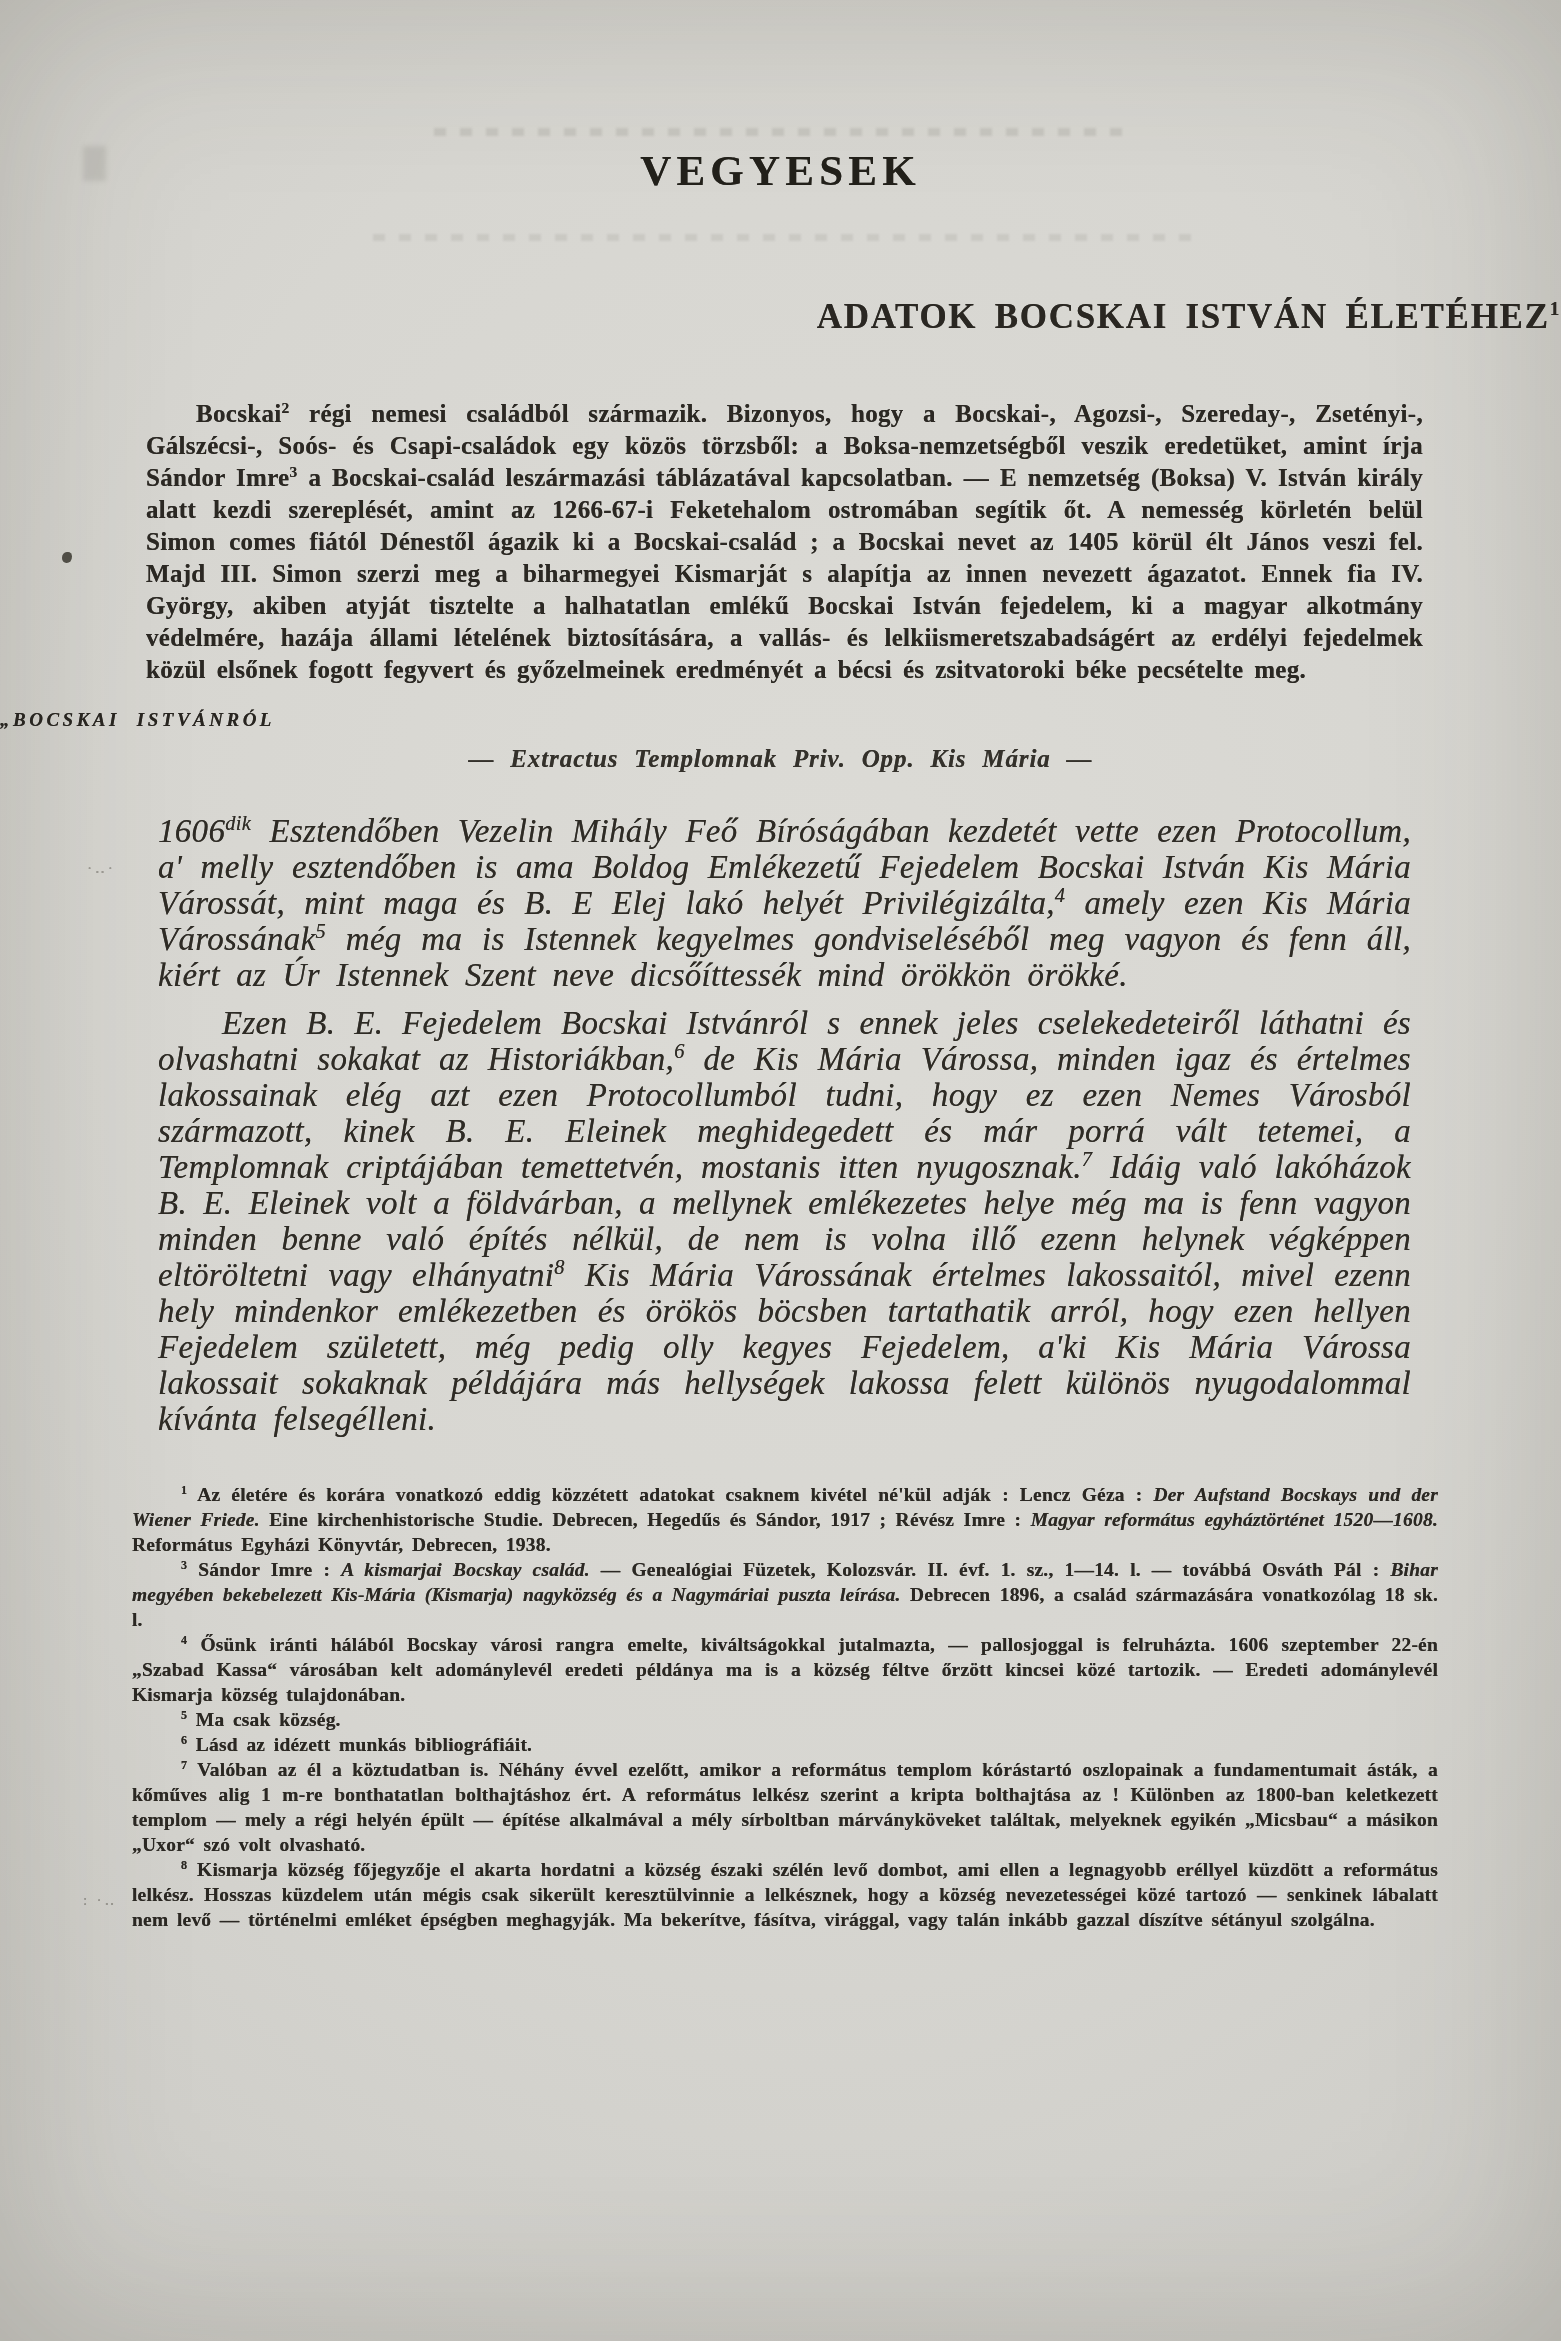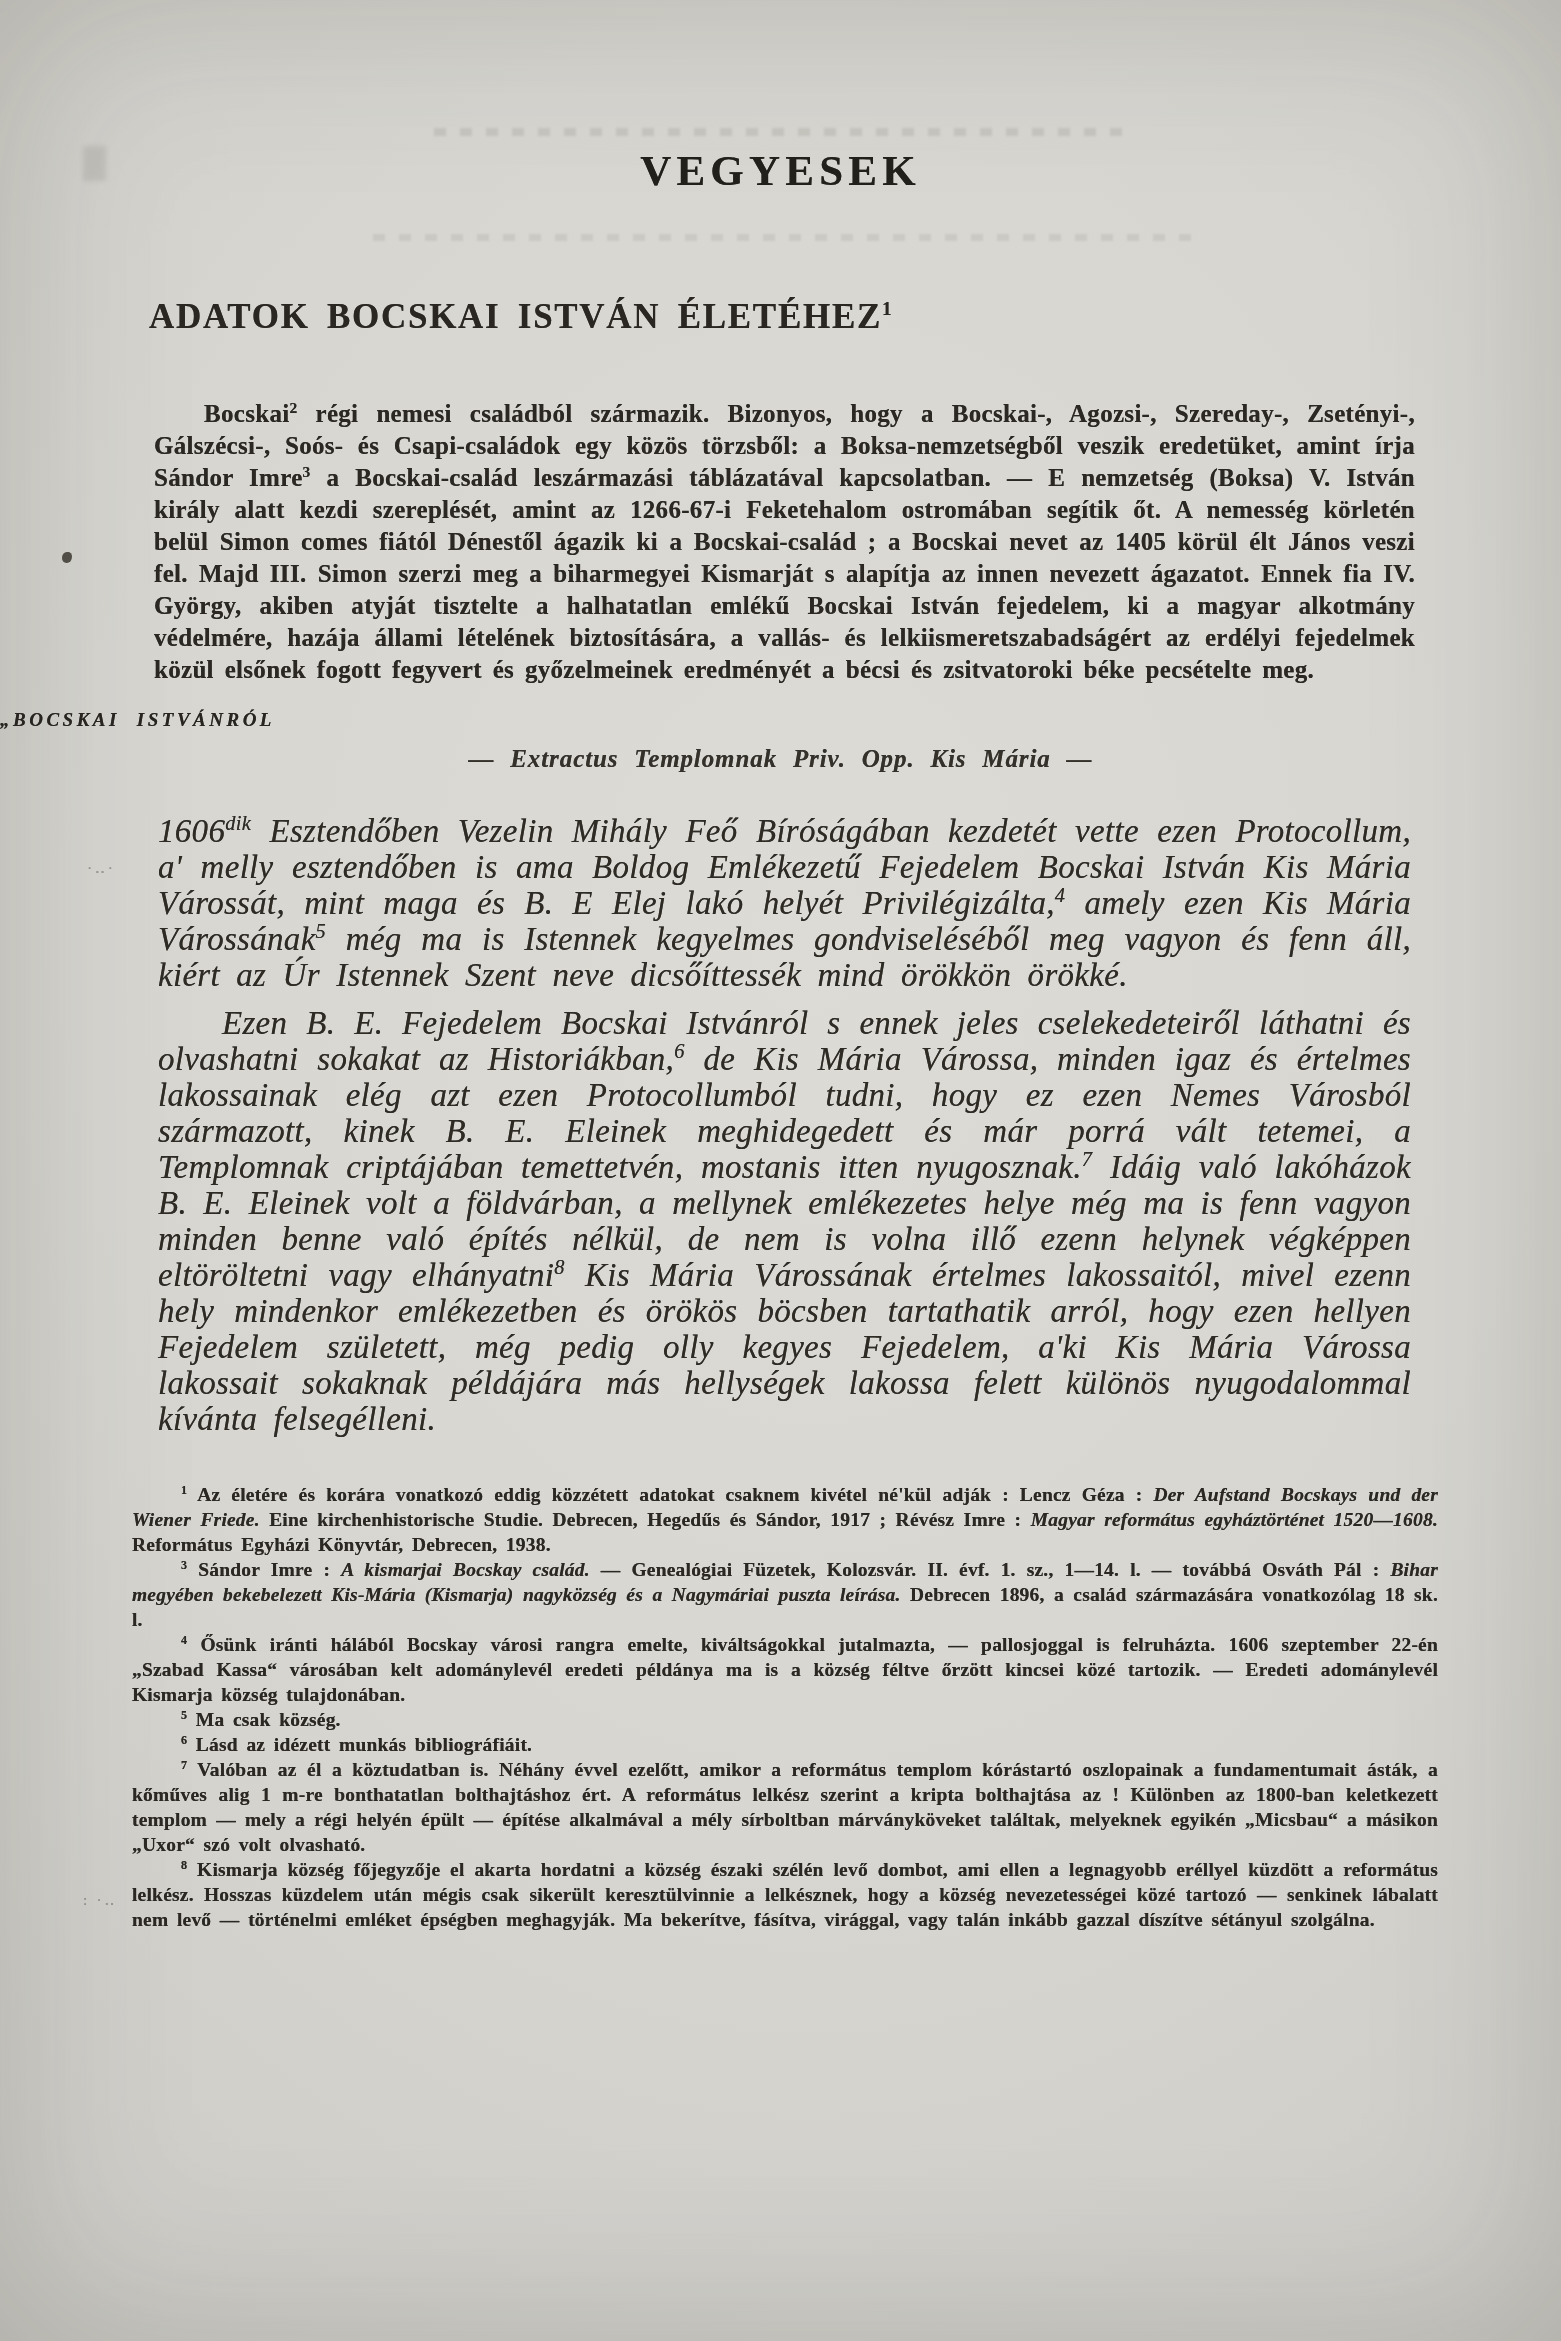--- a/index.html
+++ b/index.html
@@ -16,25 +16,26 @@
     text-shadow:0 0 0.6px rgba(40,37,32,.75);
   }
   .kicker{
     margin:0;padding-top:146px;text-align:center;
     font-size:43px;font-weight:bold;letter-spacing:5.2px;color:#22201a;
   }
   .article-title{
     margin:102px 0 8px 149px;
     font-size:35px;font-weight:bold;letter-spacing:1.7px;word-spacing:7px;
     color:#2a2722;
+    text-align:right;
   }
   .article-title sup{font-size:55%;line-height:0;vertical-align:super;}
   .intro{margin:61px 139px 0 146px;width:1277px;}
   .body-par{
-    margin:8px;font-size:25px;line-height:32px;font-weight:bold;
+    margin:0;font-size:25px;line-height:32px;font-weight:bold;
     text-align:justify;text-indent:50px;letter-spacing:0.3px;word-spacing:4.3px;
     color:#2b2823;
   }
   .quote-title{
     margin:22.6px 0 0 0;text-align:left;
     font-size:19px;font-weight:bold;font-style:italic;letter-spacing:3.5px;word-spacing:8.7px;
   }
   .quote-subtitle{
     margin:14px 0 0 0;text-align:center;
     font-size:25px;font-style:italic;font-weight:bold;letter-spacing:0.9px;word-spacing:8.7px;

